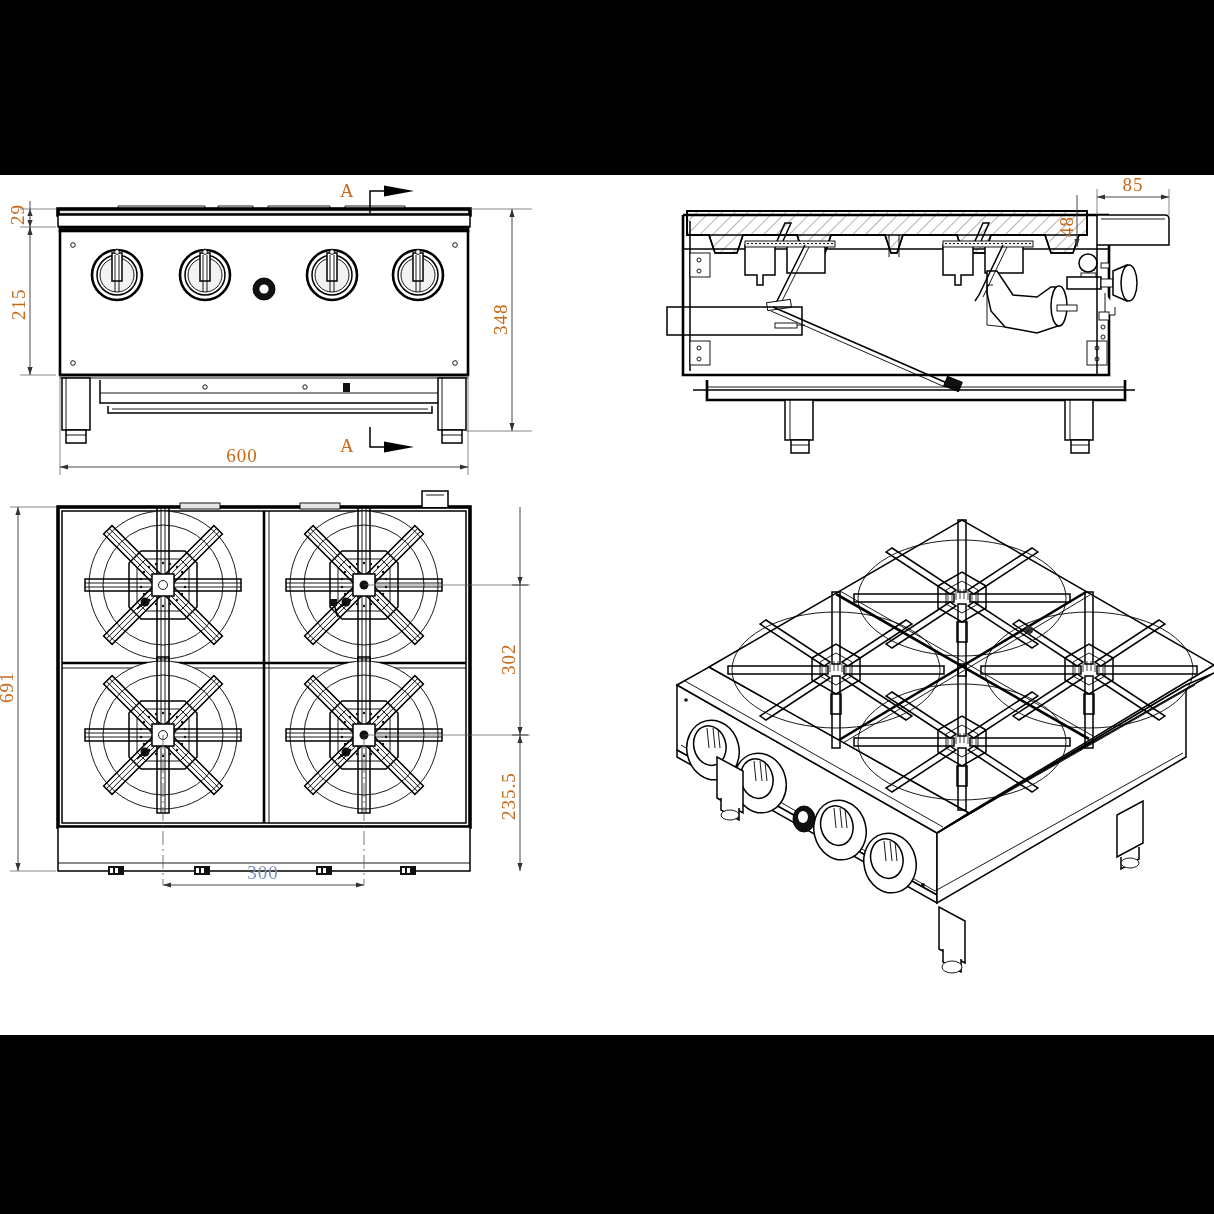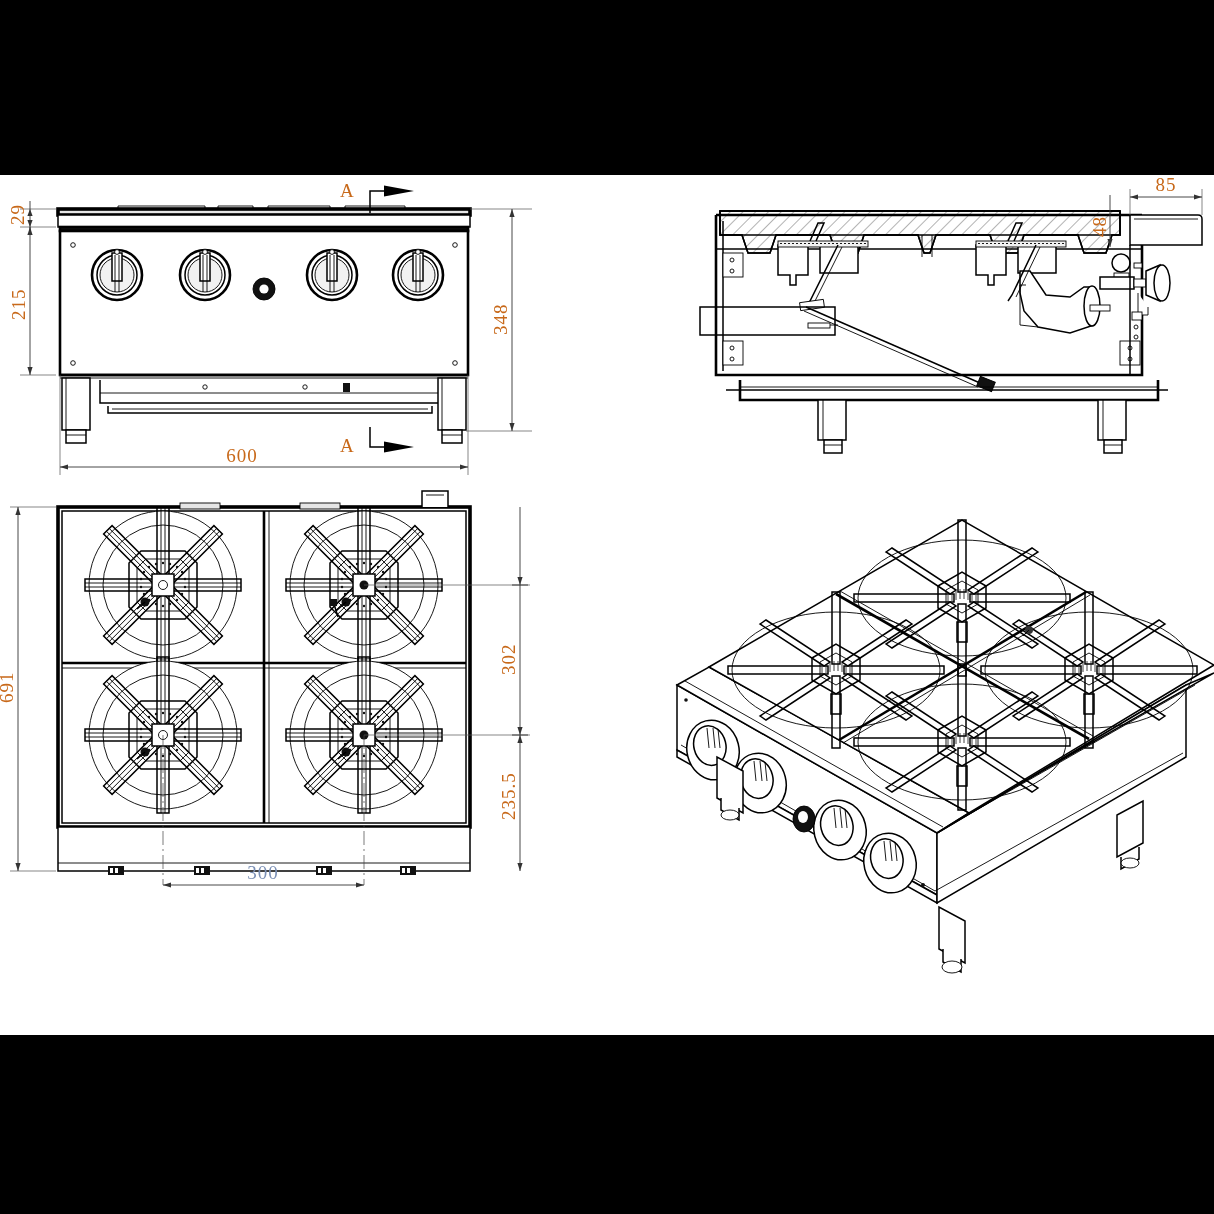--- a/index.html
+++ b/index.html
@@ -155,21 +155,21 @@
     <polygon points="414,16 384,10.5 384,21.5" fill="#000"></polygon>
   </g>
   <g>
     <text class="secmark" x="340" y="277">A</text>
     <path class="ln med" d="M370 252 L370 272 L386 272"></path>
     <polygon points="414,272 384,266.5 384,277.5" fill="#000"></polygon>
   </g>
 </svg>
 </div>
 
-<div class="view" style="left:690px;top:0px;">
+<div class="view" style="left:657px;top:0px;">
 <svg width="524" height="300" viewBox="0 0 524 300">
   <defs>
     <pattern id="hx" width="9" height="9" patternUnits="userSpaceOnUse" patternTransform="rotate(45)">
       <path d="M0 0 L0 9" stroke="#000" stroke-width="0.7"></path>
     </pattern>
     <pattern id="hx2" width="9" height="9" patternUnits="userSpaceOnUse" patternTransform="rotate(-45)">
       <path d="M0 0 L0 9" stroke="#000" stroke-width="0.7"></path>
     </pattern>
   </defs>
 

